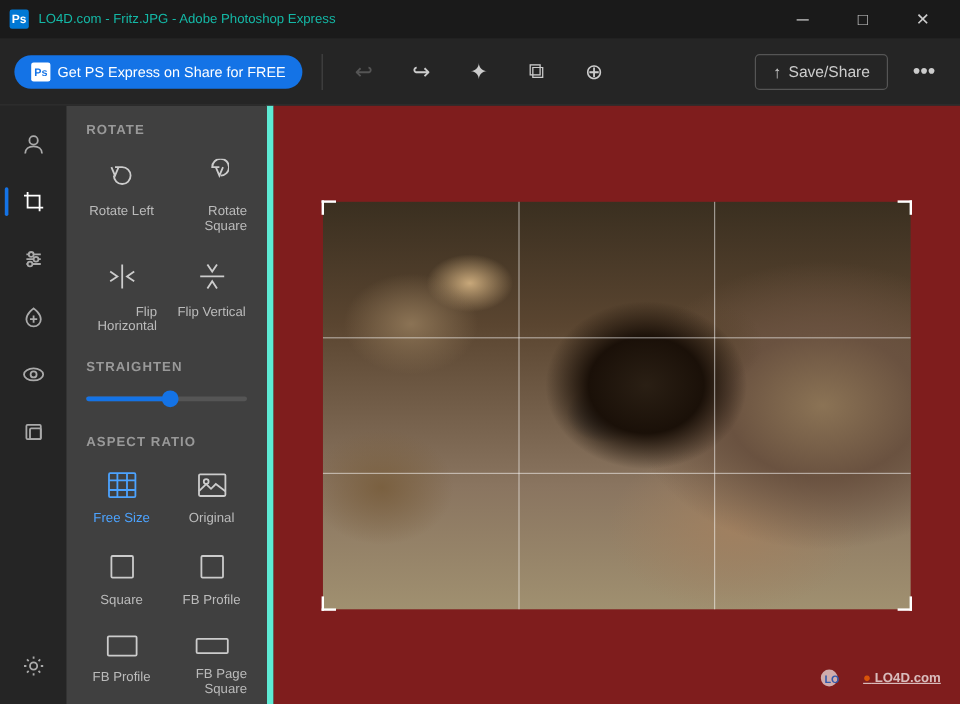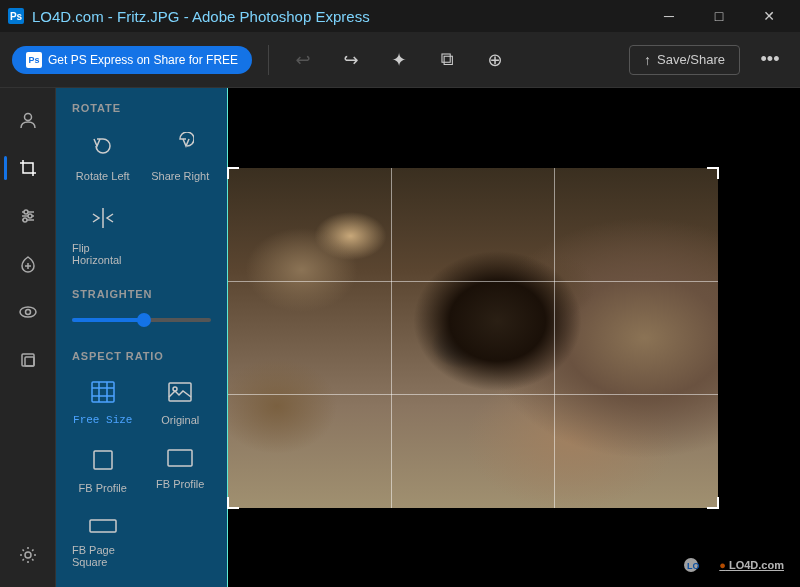--- a/index.html
+++ b/index.html
@@ -35,22 +35,22 @@
       background: #0078d4;
       border-radius: 2px;
       display: flex;
       align-items: center;
       justify-content: center;
       font-size: 10px;
       color: white;
       font-weight: bold;
     }
     .title-bar-text {
-      font-size: 15px;
-      color: #7dd3fc;
+      font-size: 11px;
+      color: #14b8a6;
     }
     .title-bar-controls {
       display: flex;
       gap: 4px;
     }
     .title-btn {
       width: 46px;
       height: 32px;
       background: transparent;
       border: none;
@@ -202,24 +202,24 @@
       cursor: pointer;
       display: flex;
       align-items: center;
       justify-content: center;
       border-radius: 4px;
     }
 
     
     .panel-sidebar {
       width: 172px;
-      background: #0c4a6e;
+      background: #404040;
       overflow-y: auto;
       flex-shrink: 0;
-      border-right: 1px solid #5eead4;
+      border-right: 6px solid #5eead4;
       padding-bottom: 8px;
     }
     .panel-sidebar::-webkit-scrollbar { width: 6px; }
     .panel-sidebar::-webkit-scrollbar-track { background: #2a2a2a; }
     .panel-sidebar::-webkit-scrollbar-thumb { background: #555; border-radius: 3px; }
 
     .section-title {
       font-size: 11px;
       font-weight: 600;
       color: #999;
@@ -253,21 +253,21 @@
       color: #4ca3ff;
     }
     .tool-icon {
       font-size: 22px;
       color: #ccc;
       line-height: 1;
     }
     .tool-label {
       font-size: 11px;
       color: #bbb;
-      text-align: left;
+      text-align: right;
     }
 
     
     .straighten-section {
       padding: 0 16px 14px;
     }
     .slider-container {
       margin-top: 10px;
     }
     .slider-track {
@@ -294,23 +294,24 @@
       width: 14px;
       height: 14px;
       background: #1473e6;
       border-radius: 50%;
       cursor: pointer;
     }
 
     
     .canvas-area {
       flex: 1;
-      background: #000000;
-      display: flex;
-      align-items: center;
+      background: #7f1d1d;
+      display: flex;
+      align-items: center;
+      justify-content: center;
       position: relative;
     }
 
     
     .image-container {
       position: relative;
       width: 490px;
       height: 340px;
     }
     .image-canvas {
@@ -487,31 +488,41 @@
         </span>
         <span class="tool-label">Rotate Left</span>
       </div>
       <div class="tool-item">
         <span class="tool-icon">
           <svg width="28" height="28" viewBox="0 0 28 28" fill="none" stroke="currentColor" stroke-width="1.5">
             <path d="M21 14a7 7 0 10-7-7h6"></path>
             <polyline points="23,7 20,14 17,7"></polyline>
           </svg>
         </span>
-        <span class="tool-label">Share Right</span>
+        <span class="tool-label">Rotate Square</span>
       </div>
       <div class="tool-item">
         <span class="tool-icon">
           <svg width="28" height="28" viewBox="0 0 28 28" fill="none" stroke="currentColor" stroke-width="1.5">
             <line x1="14" y1="4" x2="14" y2="24"></line>
             <polyline points="4,10 10,14 4,18"></polyline>
             <polyline points="24,10 18,14 24,18"></polyline>
           </svg>
         </span>
         <span class="tool-label">Flip Horizontal</span>
+      </div>
+      <div class="tool-item">
+        <span class="tool-icon">
+          <svg width="28" height="28" viewBox="0 0 28 28" fill="none" stroke="currentColor" stroke-width="1.5">
+            <line x1="4" y1="14" x2="24" y2="14"></line>
+            <polyline points="10,4 14,10 18,4"></polyline>
+            <polyline points="10,24 14,18 18,24"></polyline>
+          </svg>
+        </span>
+        <span class="tool-label">Flip Vertical</span>
       </div>
     </div>
 
     <div class="section-title">STRAIGHTEN</div>
     <div class="straighten-section">
       <div class="slider-container">
         <div class="slider-track">
           <div class="slider-fill"></div>
           <div class="slider-thumb"></div>
         </div>
@@ -523,31 +534,39 @@
       <div class="tool-item active">
         <span class="tool-icon">
           <svg width="28" height="24" viewBox="0 0 28 24" fill="none" stroke="#4ca3ff" stroke-width="1.5">
             <rect x="3" y="2" width="22" height="20" rx="1"></rect>
             <line x1="3" y1="8" x2="25" y2="8"></line>
             <line x1="3" y1="16" x2="25" y2="16"></line>
             <line x1="10" y1="2" x2="10" y2="22"></line>
             <line x1="18" y1="2" x2="18" y2="22"></line>
           </svg>
         </span>
-        <span class="tool-label" style="color:#4ca3ff;font-family:Liberation Mono, monospace;">Free Size</span>
+        <span class="tool-label" style="color:#4ca3ff;">Free Size</span>
       </div>
       <div class="tool-item">
         <span class="tool-icon">
           <svg width="28" height="24" viewBox="0 0 28 24" fill="none" stroke="currentColor" stroke-width="1.5">
             <rect x="3" y="3" width="22" height="18" rx="1"></rect>
             <path d="M3 17l6-6 4 4 4-4 8 6"></path>
             <circle cx="9" cy="9" r="2"></circle>
           </svg>
         </span>
         <span class="tool-label">Original</span>
+      </div>
+      <div class="tool-item">
+        <span class="tool-icon">
+          <svg width="24" height="24" viewBox="0 0 24 24" fill="none" stroke="currentColor" stroke-width="1.5">
+            <rect x="3" y="3" width="18" height="18" rx="1"></rect>
+          </svg>
+        </span>
+        <span class="tool-label">Square</span>
       </div>
       <div class="tool-item">
         <span class="tool-icon">
           <svg width="24" height="24" viewBox="0 0 24 24" fill="none" stroke="currentColor" stroke-width="1.5">
             <rect x="3" y="3" width="18" height="18" rx="1"></rect>
           </svg>
         </span>
         <span class="tool-label">FB Profile</span>
       </div>
       <div class="tool-item">

